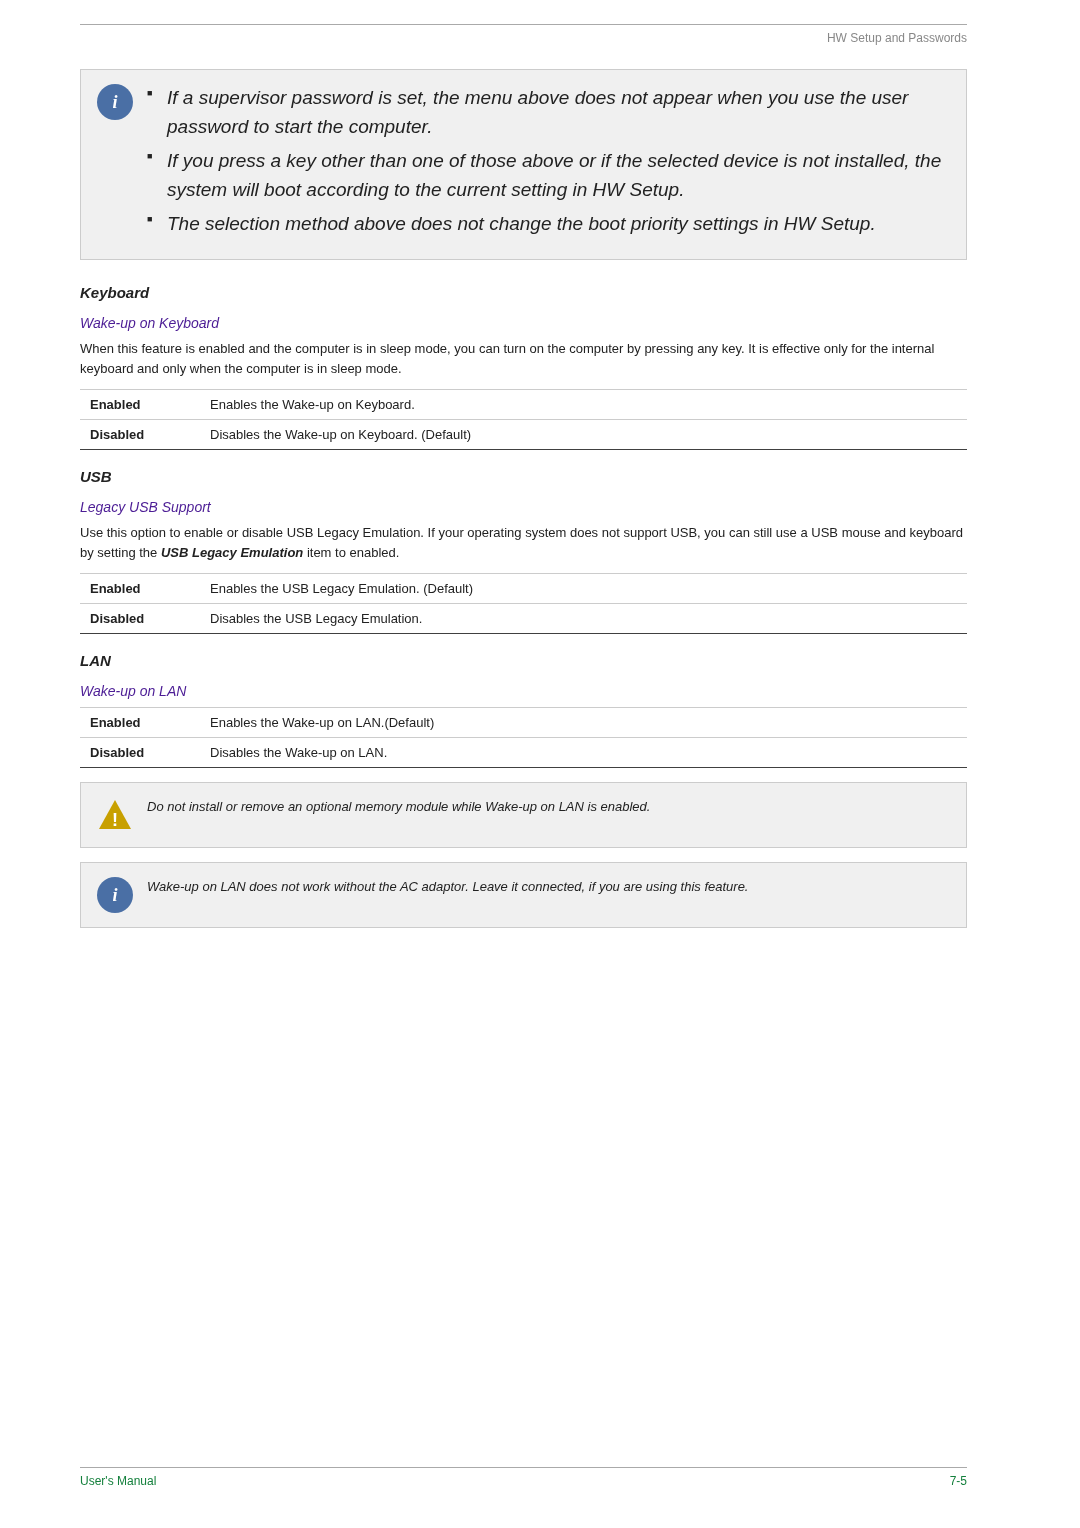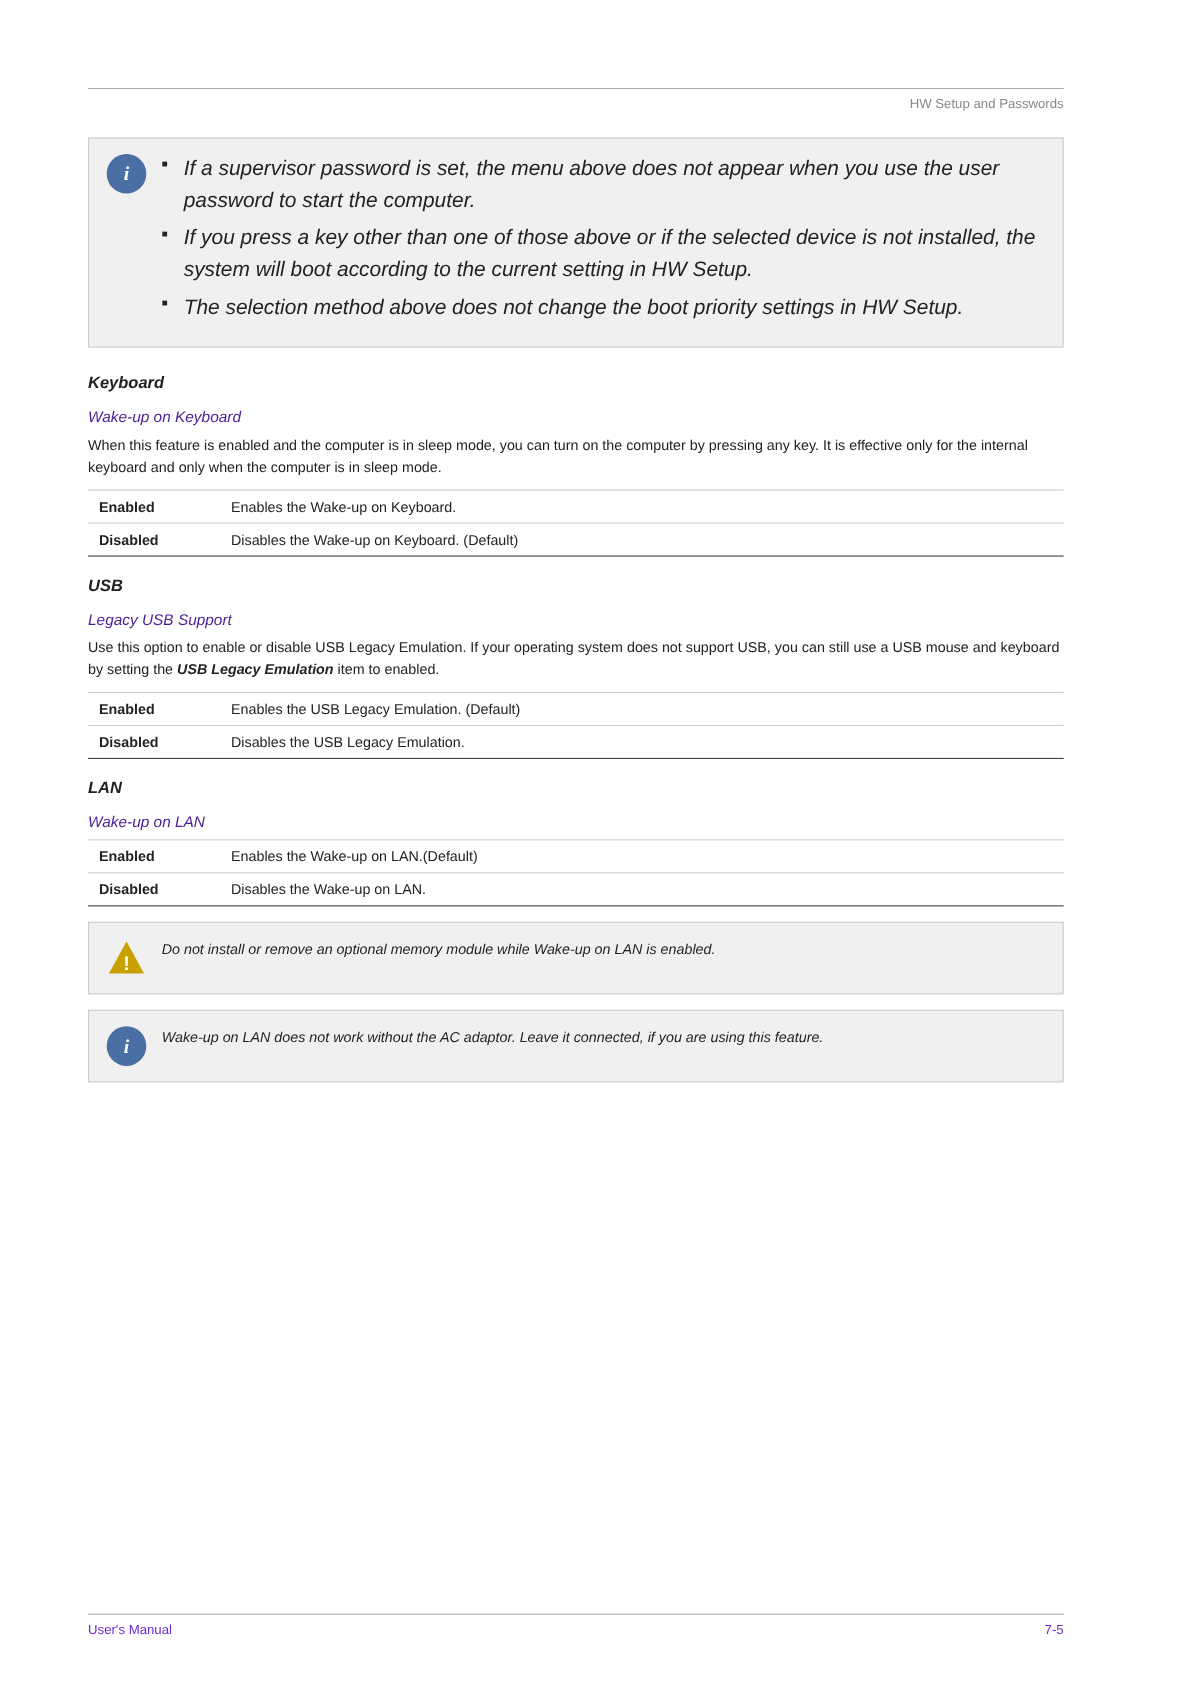--- a/index.html
+++ b/index.html
@@ -8,21 +8,21 @@
       font-size: 13px;
       color: #222;
       background: #fff;
       width: 1080px;
       min-height: 1528px;
       position: relative;
     }
     .page {
       width: 1047px;
       min-height: 1528px;
-      padding: 80px 80px 80px 80px;
+      padding: 24px 80px 80px 80px;
       position: relative;
     }
     .header-line {
       border-top: 1px solid #aaa;
       padding-top: 6px;
       text-align: right;
       color: #888;
       font-size: 12px;
       margin-bottom: 24px;
     }
@@ -135,21 +135,21 @@
     .footer {
       position: absolute;
       bottom: 40px;
       left: 80px;
       right: 80px;
       border-top: 1px solid #aaa;
       padding-top: 6px;
       display: flex;
       justify-content: space-between;
       font-size: 12px;
-      color: #6d28d9;
+      color: #15803d;
       align-items: flex-end;
     }
   </style>
 </head>
 <body>
 
 <div class="page">
 
   <div class="header-line">
     <span>HW Setup and Passwords</span>

